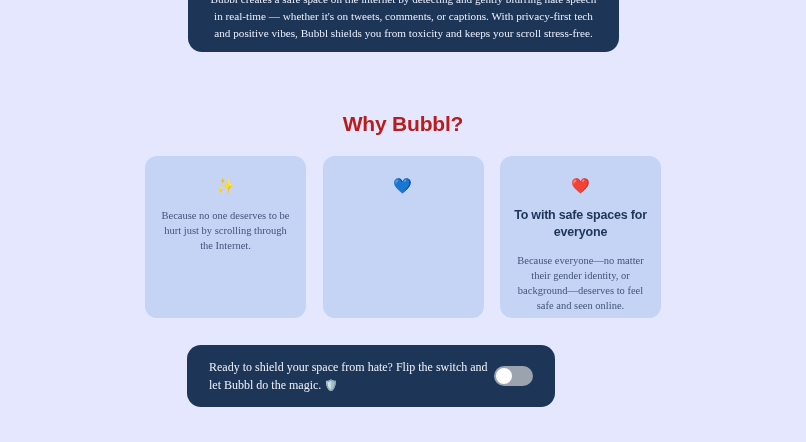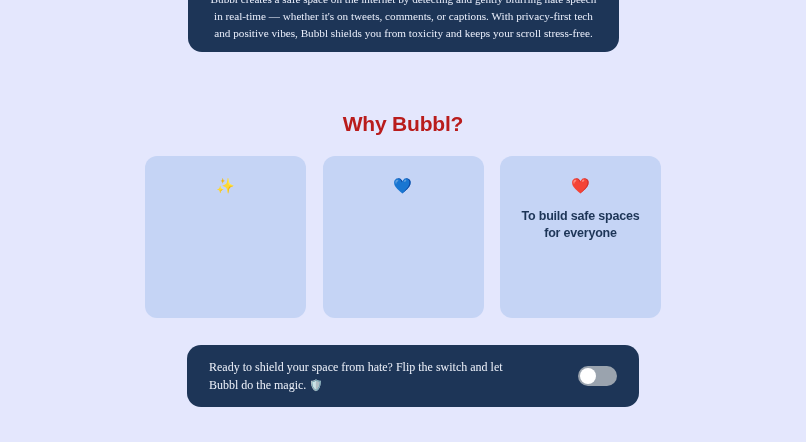--- a/index.html
+++ b/index.html
@@ -96,21 +96,21 @@
     color: #40557a;
     text-align: center;
     margin: 0;
   }
 
   
   .cta-bar {
     position: absolute;
     left: 187px;
     top: 345px;
-    width: 452px;
+    width: 368px;
     height: 62px;
     background: #1d3557;
     border-radius: 14px;
     box-sizing: border-box;
     padding: 0 22px 0 22px;
     display: flex;
     align-items: center;
     justify-content: space-between;
   }
   .cta-text {
@@ -149,29 +149,31 @@
 <div class="intro-panel">
   <p class="intro-text">Bubbl creates a safe space on the internet by detecting and gently blurring hate speech in real-time — whether it's on tweets, comments, or captions. With privacy-first tech and positive vibes, Bubbl shields you from toxicity and keeps your scroll stress-free.</p>
 </div>
 
 <h2 class="section-heading">Why Bubbl?</h2>
 
 <div class="cards-row">
 
   <div class="card">
     <div class="card-icon">✨</div>
+    <p class="card-body">Because no one deserves to be hurt just by scrolling through the Internet.</p>
   </div>
 
   <div class="card">
     <div class="card-icon">💙</div>
   </div>
 
   <div class="card">
     <div class="card-icon">❤️</div>
-    <h3 class="card-title">To build safe spaces for everyone</h3>
+    <h3 class="card-title">To with safe spaces for everyone</h3>
+    <p class="card-body">Because everyone—no matter their gender identity, or background—deserves to feel safe and seen online.</p>
   </div>
 
 </div>
 
 <div class="cta-bar">
   <p class="cta-text"><span>Ready to shield your space from hate? Flip the switch and let Bubbl do the magic.</span> <span class="cta-emoji">🛡️</span></p>
   <div class="toggle">
     <div class="toggle-knob"></div>
   </div>
 </div>

